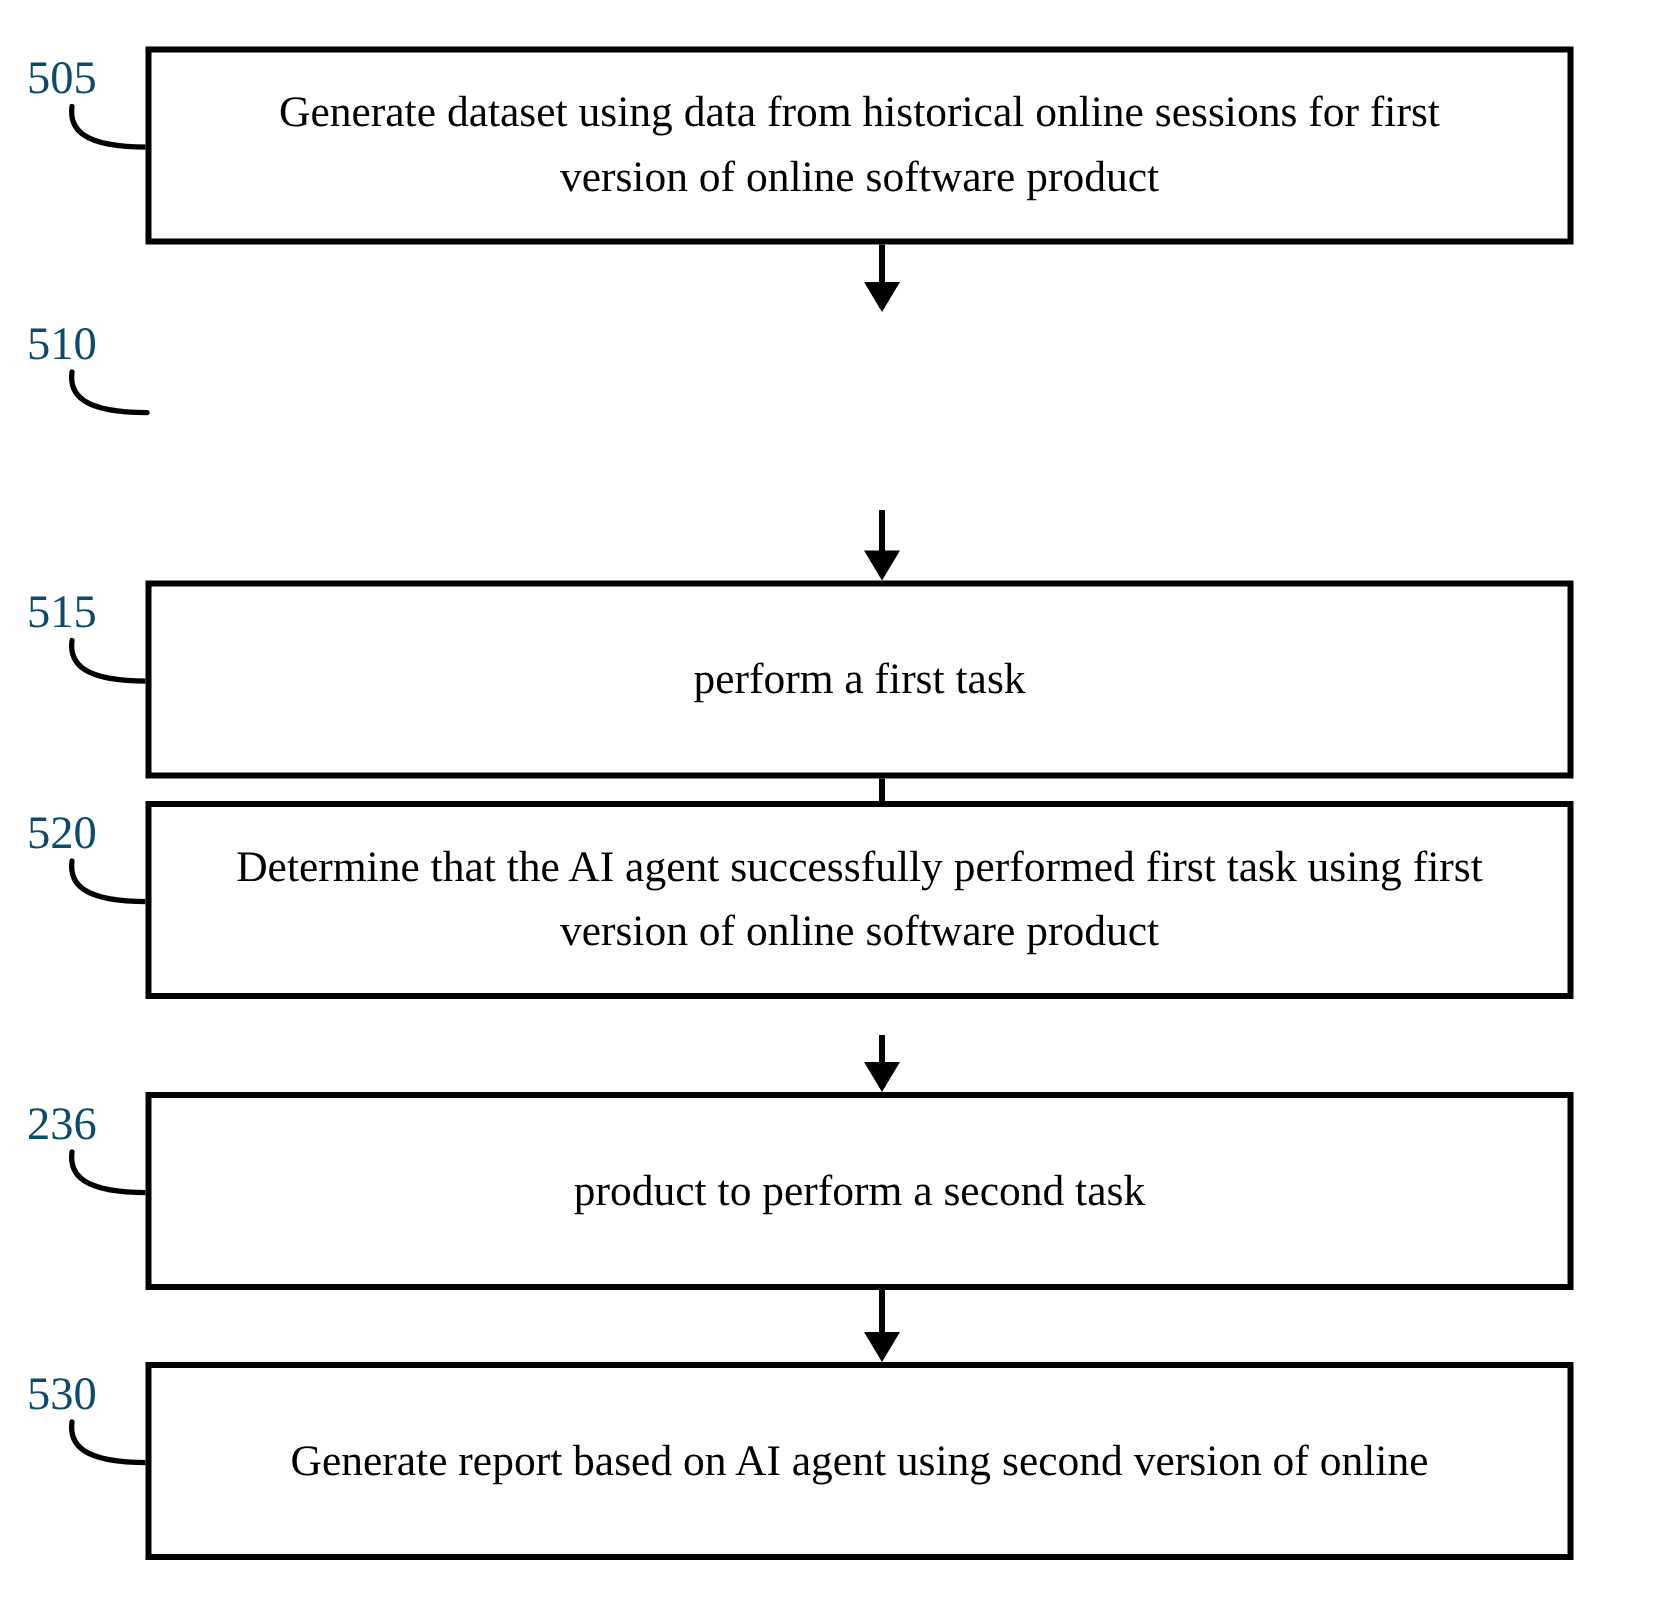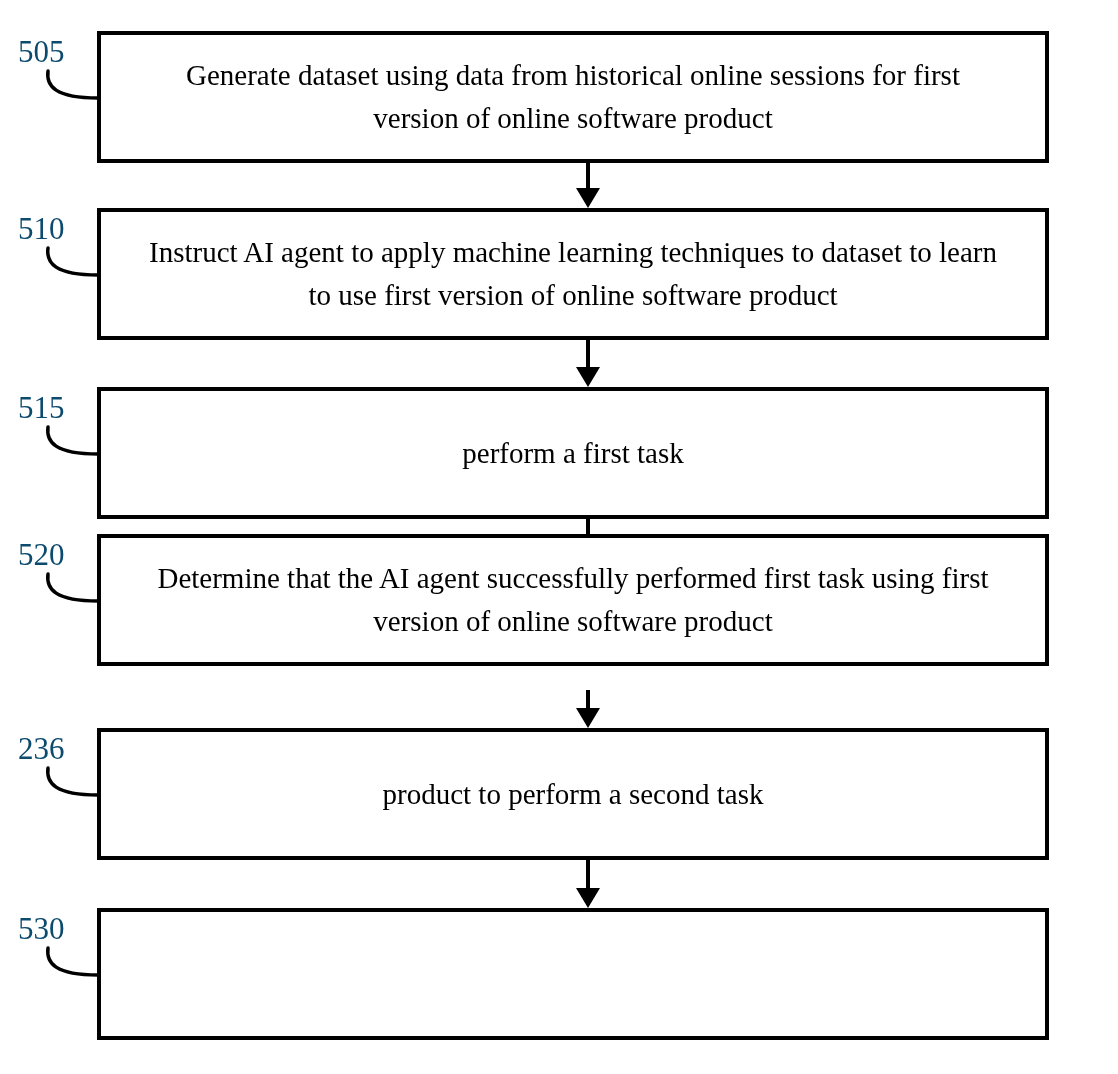--- a/index.html
+++ b/index.html
@@ -107,24 +107,20 @@
   <div class="arrow" style="top:163px;height:45px">
     <div class="shaft"></div>
     <div class="head"></div>
   </div>
 
   <div class="step" style="top:208px">
     <div class="ref">510</div>
     <svg class="curve" viewBox="0 0 56 32">
       <path d="M4,2 C2,17 11,29 54,29"></path>
     </svg>
-    <div class="box">
-      <div class="line">Instruct AI agent to apply machine learning techniques to dataset to learn</div>
-      <div class="line">to use first version of online software product</div>
-    </div>
   </div>
 
   <div class="arrow" style="top:340px;height:47px">
     <div class="shaft"></div>
     <div class="head"></div>
   </div>
 
   <div class="step" style="top:387px">
     <div class="ref">515</div>
     <svg class="curve" viewBox="0 0 56 32">
@@ -170,16 +166,17 @@
     <div class="shaft"></div>
     <div class="head"></div>
   </div>
 
   <div class="step" style="top:908px">
     <div class="ref">530</div>
     <svg class="curve" viewBox="0 0 56 32">
       <path d="M4,2 C2,17 11,29 54,29"></path>
     </svg>
     <div class="box">
+      <div class="line">Generate report based on AI agent using second version of online</div>
     </div>
   </div>
 
 </div>
 
 </body></html>

